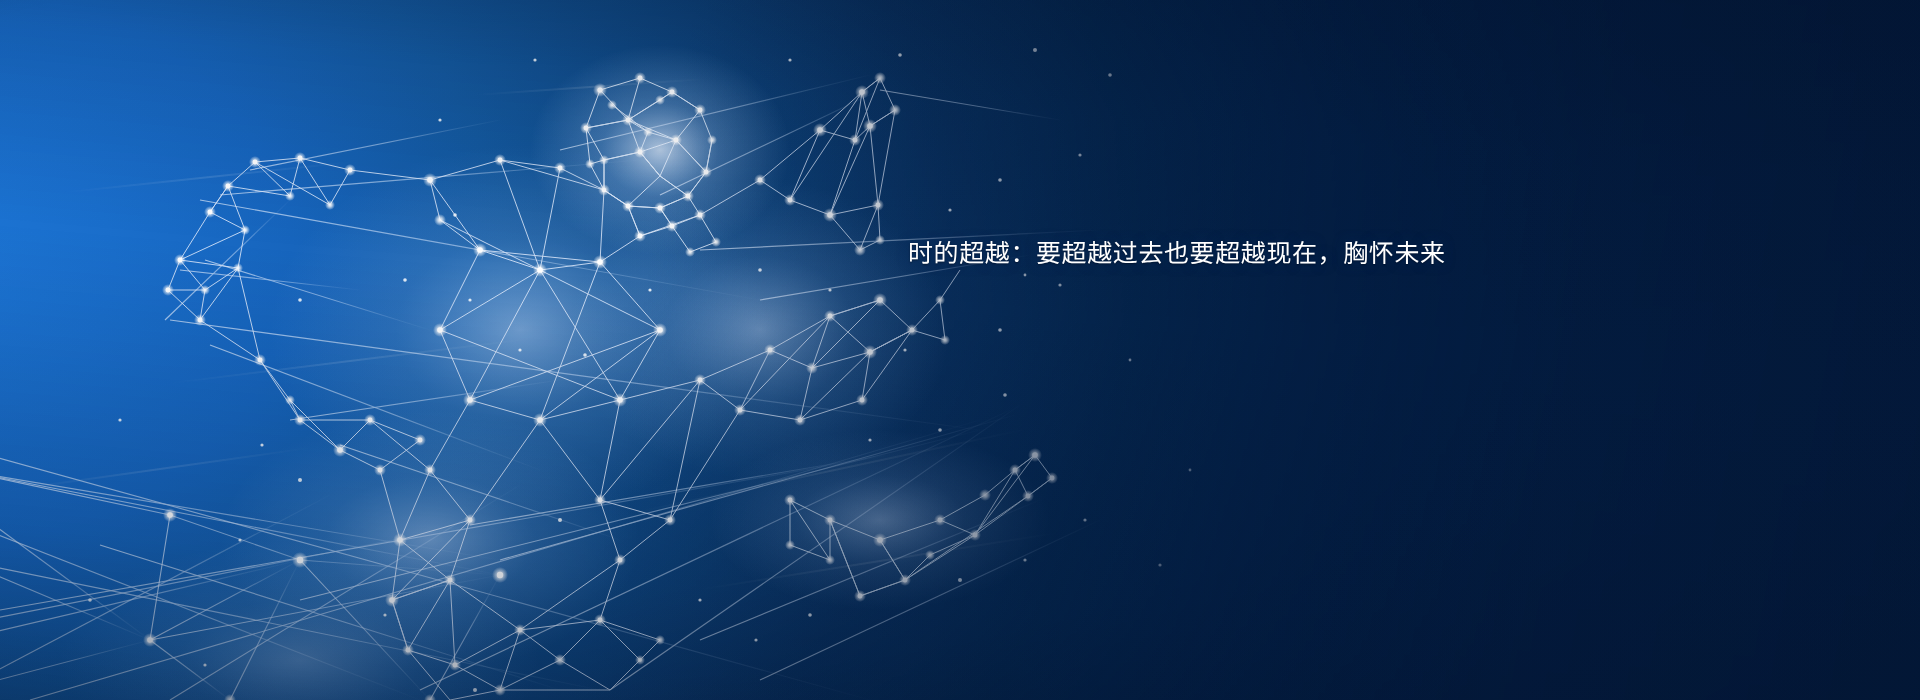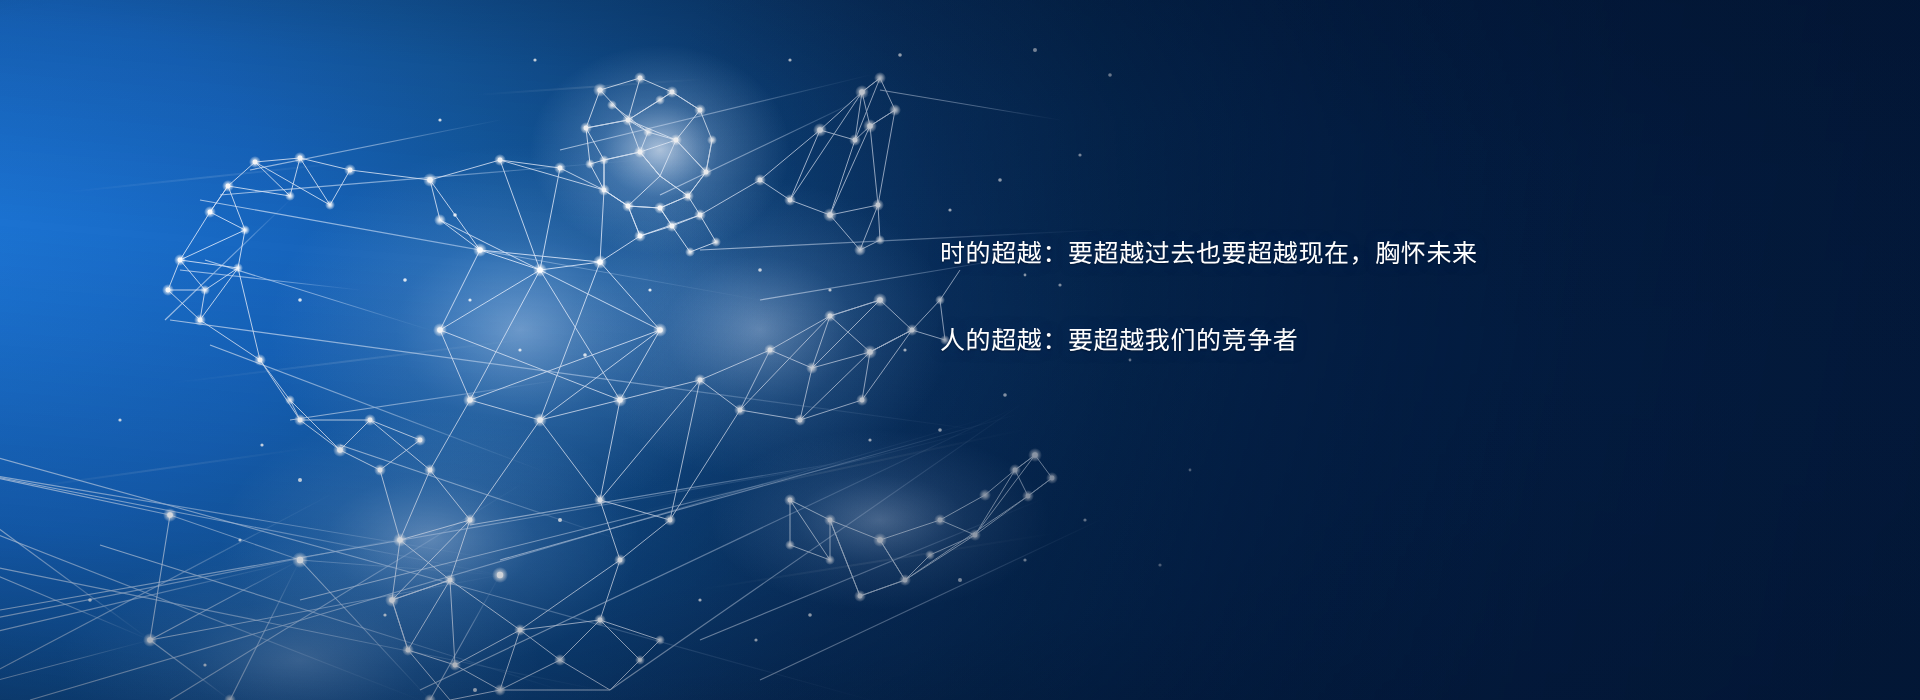--- a/index.html
+++ b/index.html
@@ -58,21 +58,21 @@
   .mesh {
     position: absolute;
     inset: 0;
     width: 1920px;
     height: 700px;
   }
 
   
   .copy {
     position: absolute;
-    left: 940px;
+    left: 908px;
     top: 238px;
     width: 900px;
   }
   .copy-line {
     color: #ffffff;
     font-size: 25px;
     line-height: 1.25;
     letter-spacing: 0.6px;
     white-space: nowrap;
     text-shadow: 0 0 12px rgba(10,40,90,0.75), 0 1px 2px rgba(0,0,0,0.45);
@@ -574,16 +574,15 @@
       </g>
     </g>
   </svg>
 
   <div class="bg-dark-right"></div>
   <div class="bg-top-dark"></div>
   <div class="bg-vignette"></div>
 
   <div class="copy">
     <p class="copy-line">时的超越：要超越过去也要超越现在，胸怀未来</p>
-    <p class="copy-line">人的超越：要超越我们的竞争者</p>
   </div>
 
 </div>
 
 </body></html>

